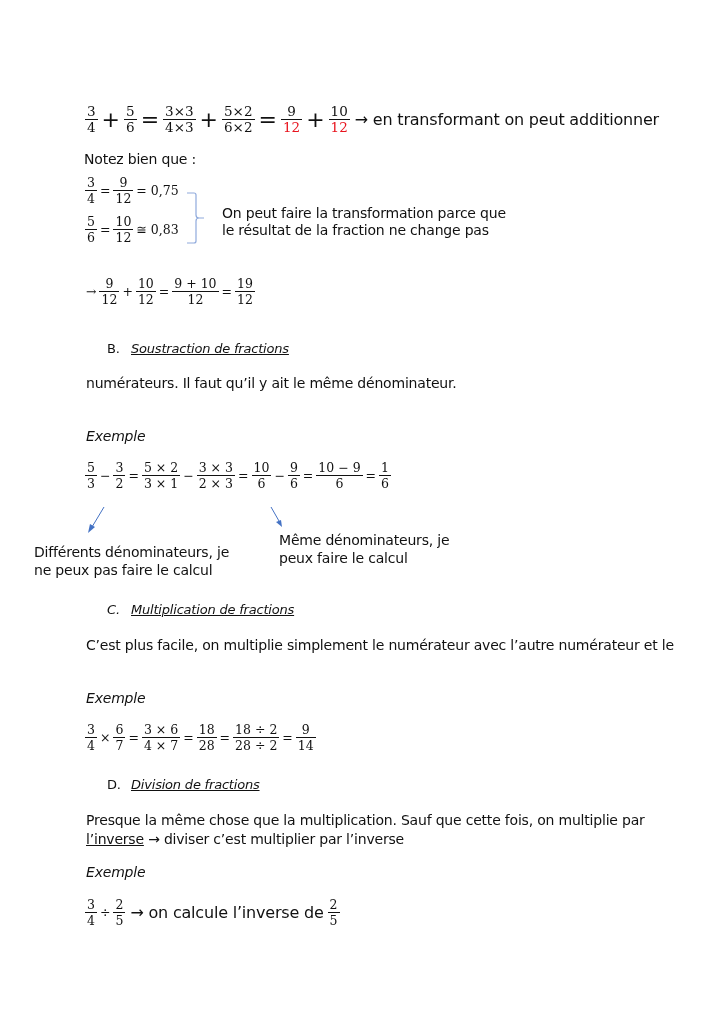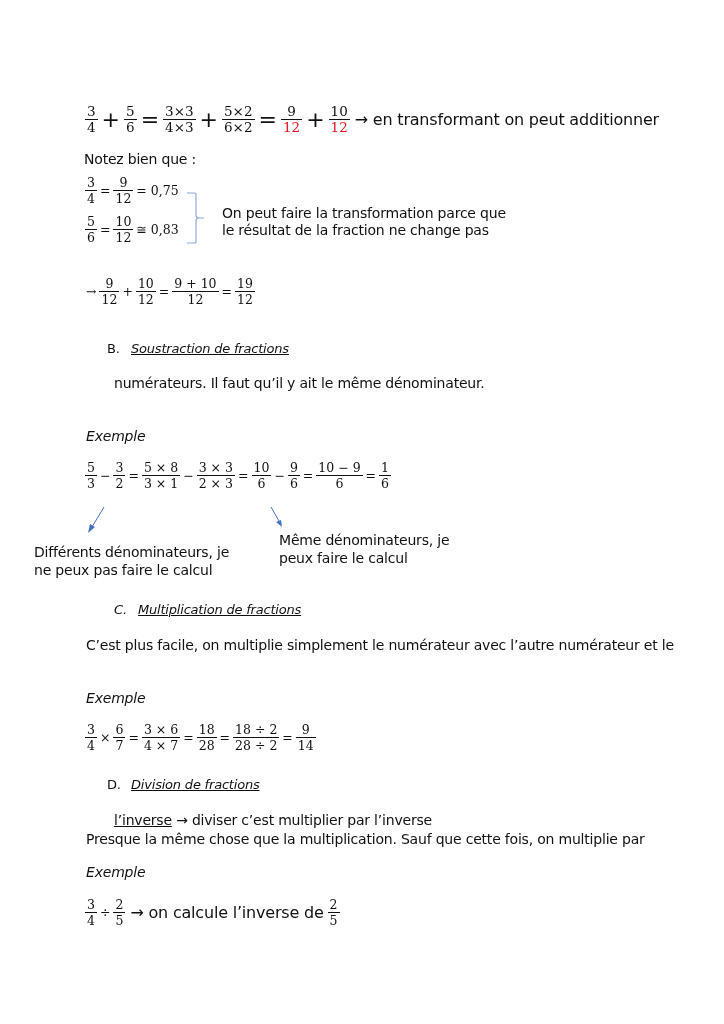--- a/index.html
+++ b/index.html
@@ -5,21 +5,21 @@
   html, body { margin: 0; padding: 0; background: #ffffff; }
   body {
     width: 724px; height: 1024px; position: relative; overflow: hidden;
     font-family: "DejaVu Sans", "Liberation Sans", sans-serif;
     color: #111111;
   }
   .abs { position: absolute; }
   .txt { font-size: 14px; line-height: 19px; white-space: nowrap; letter-spacing: -0.2px; }
   .para { font-size: 14px; line-height: 19px; width: 552px; text-align: justify; text-align-last: left; letter-spacing: -0.2px; }
   .para .line { display: block; text-align: justify; text-align-last: justify; white-space: nowrap; }
-  .para .line.last { text-align-last: left; margin-left: 28px; }
+  .para .line.last { text-align-last: left; }
   .ital { font-style: italic; }
   .heading { font-size: 13px; line-height: 19px; white-space: nowrap; letter-spacing: -0.2px; }
   .heading .letter { display: inline-block; width: 24px; }
   .heading .title { font-style: italic; text-decoration: underline; }
 
   
   .math { font-family: "DejaVu Serif", "Liberation Serif", serif; display: flex; align-items: center; white-space: nowrap; }
   .frac { display: inline-flex; flex-direction: column; align-items: center; margin: 0 1px; }
   .frac .num, .frac .den { padding: 0 2px; line-height: 15px; }
   .frac .bar { height: 1px; background: #111; align-self: stretch; }
@@ -155,21 +155,21 @@
       <span class="den">3</span>
     </span>
   <span class="op">−</span>
   <span class="frac">
       <span class="num">3</span>
       <span class="bar"></span>
       <span class="den">2</span>
     </span>
   <span class="op">=</span>
   <span class="frac">
-      <span class="num">5 × 8</span>
+      <span class="num">5 × 2</span>
       <span class="bar"></span>
       <span class="den">3 × 1</span>
     </span>
   <span class="op">−</span>
   <span class="frac">
       <span class="num">3 × 3</span>
       <span class="bar"></span>
       <span class="den">2 × 3</span>
     </span>
   <span class="op">=</span>
@@ -205,21 +205,21 @@
 <svg class="abs" width="20" height="24" style="left:268px; top:505px;" viewBox="0 0 20 24">
   <line x1="3" y1="2" x2="11" y2="16" stroke="#4472c4" stroke-width="1"></line>
   <polygon points="14,22 8,17 13,15" fill="#4472c4"></polygon>
 </svg>
 
 <div class="abs txt" style="left:34px; top:543px;">Différents dénominateurs, je</div>
 <div class="abs txt" style="left:34px; top:561px;">ne peux pas faire le calcul</div>
 <div class="abs txt" style="left:279px; top:531px;">Même dénominateurs, je</div>
 <div class="abs txt" style="left:279px; top:549px;">peux faire le calcul</div>
 
-<div class="abs heading" style="left:114px; top:600px;">
+<div class="abs heading" style="left:107px; top:600px;">
   <span class="letter ital">C.</span><span class="title">Multiplication de fractions</span>
 </div>
 <div class="abs para" style="left:86px; top:636px;">
   <span class="line">C’est plus facile, on multiplie simplement le numérateur avec l’autre numérateur et le</span>
 </div>
 <div class="abs txt ital" style="left:86px; top:689px;">Exemple</div>
 
 <div class="abs math m13" style="left:84px; top:722px;">
   <span class="frac">
       <span class="num">3</span>
@@ -255,22 +255,22 @@
       <span class="num">9</span>
       <span class="bar"></span>
       <span class="den">14</span>
     </span>
 </div>
 
 <div class="abs heading" style="left:107px; top:775px;">
   <span class="letter">D.</span><span class="title">Division de fractions</span>
 </div>
 <div class="abs para" style="left:86px; top:811px;">
+  <span class="line">Presque la même chose que la multiplication. Sauf que cette fois, on multiplie par</span>
   <span class="line last"><span class="underline">l’inverse</span><span> → diviser c’est multiplier par l’inverse</span></span>
-  <span class="line">Presque la même chose que la multiplication. Sauf que cette fois, on multiplie par</span>
 </div>
 <div class="abs txt ital" style="left:86px; top:863px;">Exemple</div>
 
 <div class="abs math m13" style="left:84px; top:897px;">
   <span class="frac">
       <span class="num">3</span>
       <span class="bar"></span>
       <span class="den">4</span>
     </span>
   <span class="op">÷</span>

